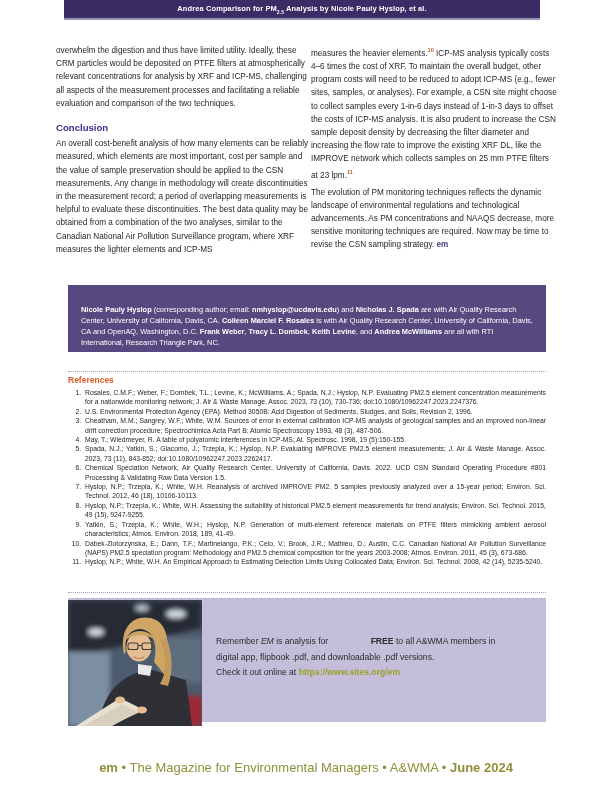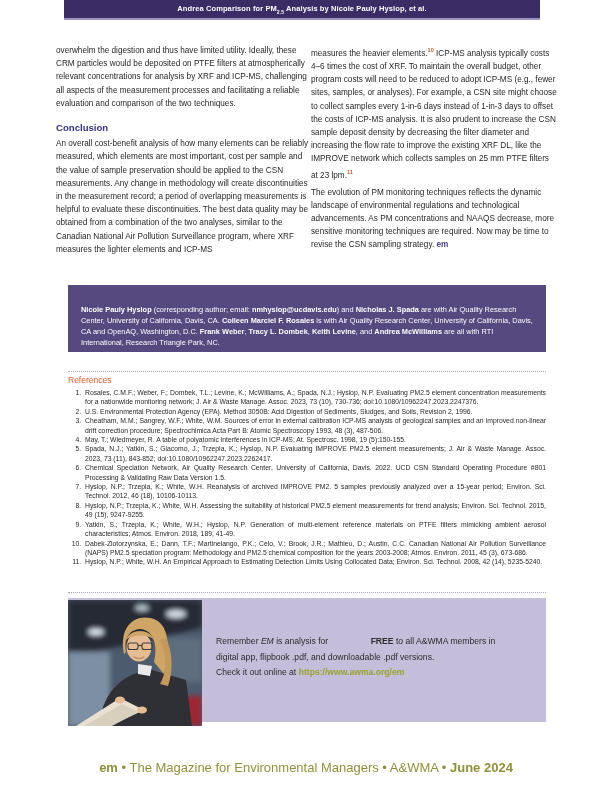--- a/index.html
+++ b/index.html
@@ -29,21 +29,21 @@
   .author-box {
     position:absolute; left:68px; top:285px; width:478px; height:67px;
     background:#55497f; color:#ffffff; font-size:7.4px; line-height:11px;
     padding:19px 13px;
   }
   .author-box .b { font-weight:bold; }
   
   .dotted-rule { position:absolute; left:68px; width:478px; height:0; border-top:1.6px dotted #a8a3b5; }
   .rule-1 { top:371px; } .rule-2 { top:592px; }
   
-  .refs-heading { position:absolute; left:68px; top:375px; color:#d95b27; font-weight:normal; font-size:8.5px; }
+  .refs-heading { position:absolute; left:68px; top:375px; color:#d95b27; font-weight:bold; font-size:8.5px; }
   .refs { position:absolute; left:68px; top:388px; width:478px; font-size:6.8px; line-height:9.4px; text-align:justify; }
   .refs ol { margin:0; padding-left:15px; }
   .refs li { padding-left:2px; margin:0; }
   
   .ad-box { position:absolute; left:68px; top:598px; width:478px; height:124px; background:#c5bedb; }
   .ad-photo { position:absolute; left:0; top:2px; width:134px; height:126px; }
   .ad-text { position:absolute; left:148px; top:36px; width:320px; font-size:8.6px; line-height:15.5px; color:#2b2b2b; }
   .ad-text .it { font-style:italic; }
   .ad-text .bd { font-weight:bold;padding-left:40px; }
   .ad-link { color:#97a32a; font-weight:bold; text-decoration:none; }
@@ -126,21 +126,21 @@
         <path d="M66,57 Q71,60 76,57" fill="none" stroke="#b98860" stroke-width="1.2" stroke-linecap="round"></path>
         <polygon points="8,126 52,98 76,110 42,126" fill="#e9e0d2"></polygon>
         <polygon points="16,126 54,104 70,112 44,126" fill="#d9cfbf"></polygon>
         <ellipse cx="52" cy="100" rx="5" ry="3.5" fill="#e6bd92"></ellipse>
         <ellipse cx="74" cy="110" rx="5" ry="3.5" fill="#e6bd92"></ellipse>
       </svg>
     </div>
     <div class="ad-text">
       <div><span>Remember </span><span class="it">EM</span><span> is analysis for </span><span class="bd">FREE</span><span> to all A&amp;WMA members in</span></div>
       <div>digital app, flipbook .pdf, and downloadable .pdf versions.</div>
-      <div><span>Check it out online at </span><a href="#" class="ad-link">https://www.awma.org/em</a></div>
+      <div><span>Check it out online at </span><a href="#" class="ad-link">https://www.sites.org/em</a></div>
     </div>
   </div>
 
   <div class="footer">
     <span class="bd">em</span><span> • The Magazine for Environmental Managers • A&amp;WMA • </span><span class="bd">June 2024</span>
   </div>
 
 </div>
 
 </body></html>

